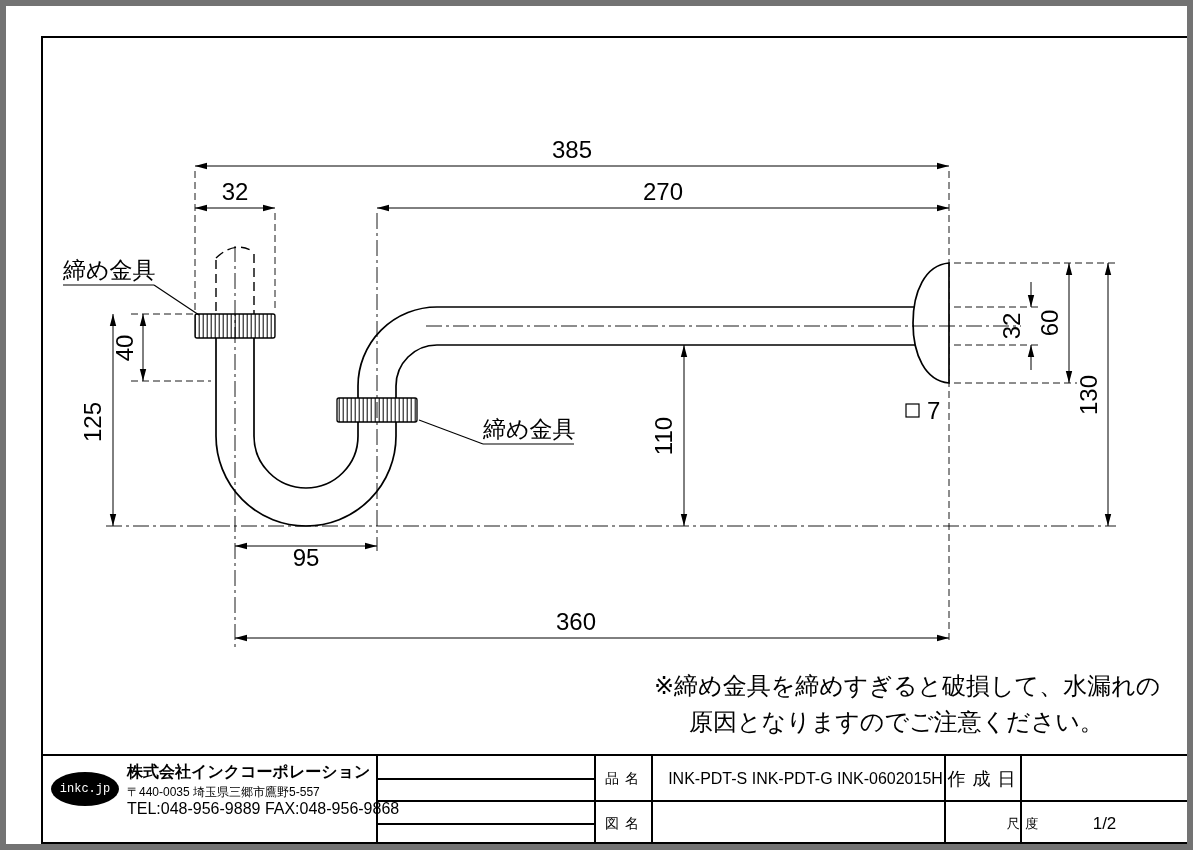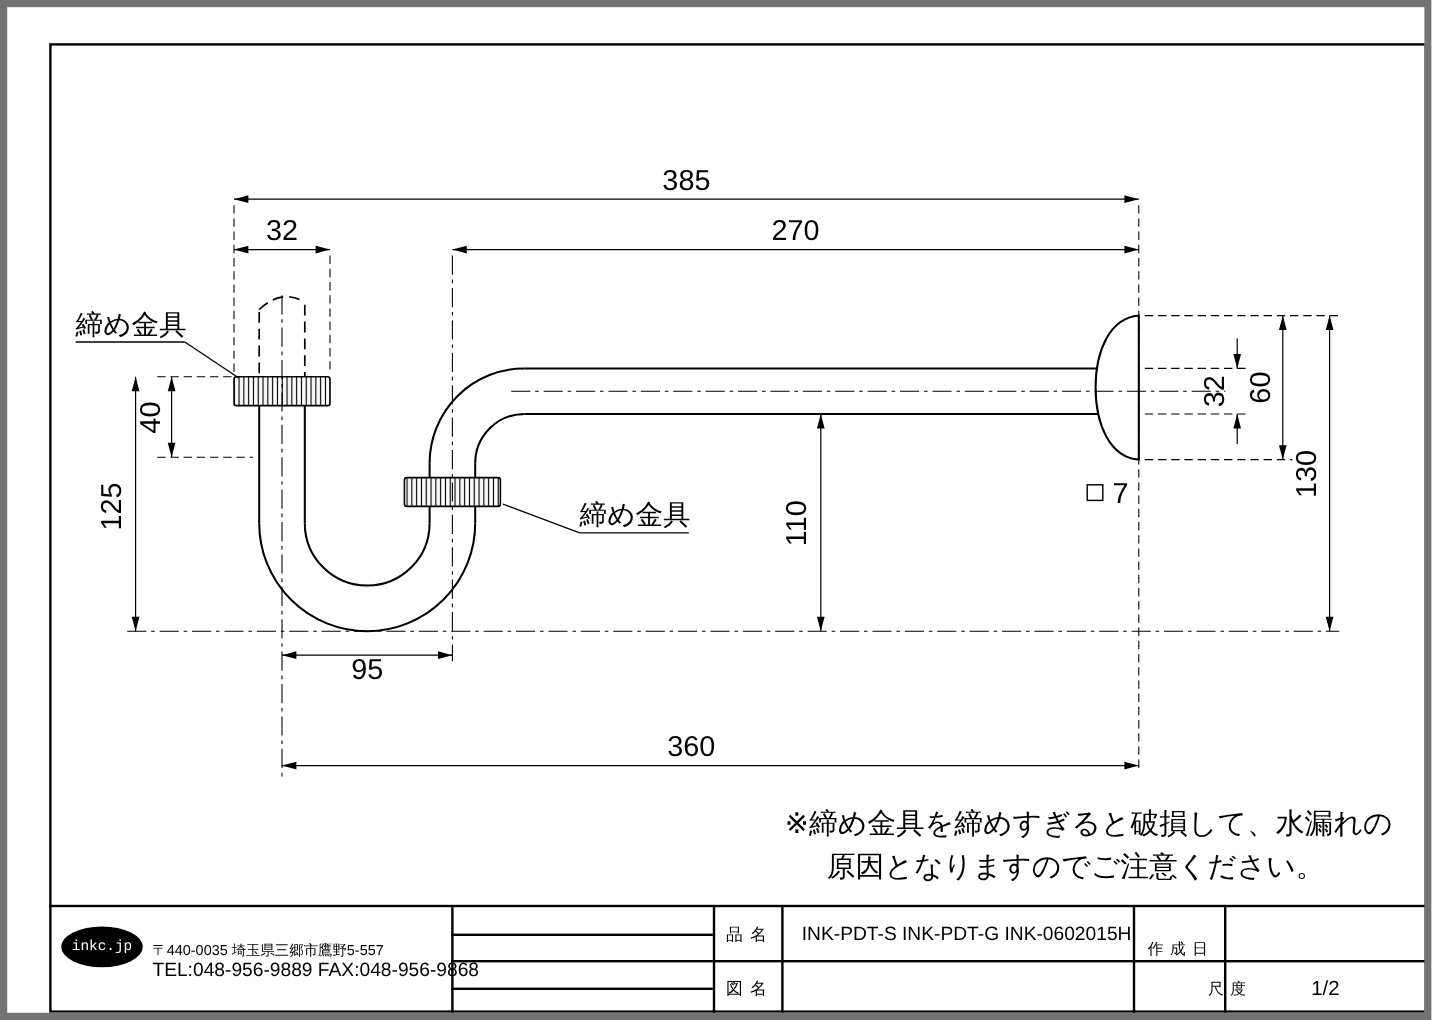--- a/index.html
+++ b/index.html
@@ -153,27 +153,28 @@
     <div class="v" style="left:610px;"></div>
     <div class="v" style="left:903px;"></div>
     <div class="v" style="left:979px;"></div>
 
     <div class="h" style="left:553px; top:44px; width:595px;"></div>
     <div class="h" style="left:335px; top:22px; width:218px;"></div>
     <div class="h" style="left:335px; top:44px; width:218px;"></div>
     <div class="h" style="left:335px; top:67px; width:218px;"></div>
 
     <div class="logo">inkc.jp</div>
+    <div class="company-name">株式会社インクコーポレーション</div>
     <div class="company-addr">〒440-0035 埼玉県三郷市鷹野5-557</div>
     <div class="company-tel">TEL:048-956-9889 FAX:048-956-9868</div>
 
     <div class="cell lbl" style="left:553px; top:0; width:57px; height:45px;">品 名</div>
     <div class="cell val-part" style="left:610px; top:0; width:293px; height:45px;padding-left:16px;">INK-PDT-S INK-PDT-G INK-0602015H</div>
 
     <div class="cell lbl" style="left:553px; top:45px; width:57px; height:45px;text-align:right;">図 名</div>
     <div class="cell val-part" style="left:610px; top:45px; width:293px; height:45px;"></div>
 
-    <div class="cell lbl" style="left:903px; top:12px; width:76px; height:45px; font-size:13px;">作 成 日</div>
+    <div class="cell lbl" style="left:903px; top:0; width:76px; height:45px; font-size:18px;">作 成 日</div>
     <div class="cell lbl" style="left:903px; top:45px; width:76px; height:45px; font-size:13px;margin-left:41px;">尺 度</div>
     <div class="cell val-right" style="left:979px; top:45px; width:169px; height:45px;">1/2</div>
   </div>
 
 </div>
 
 </body></html>

